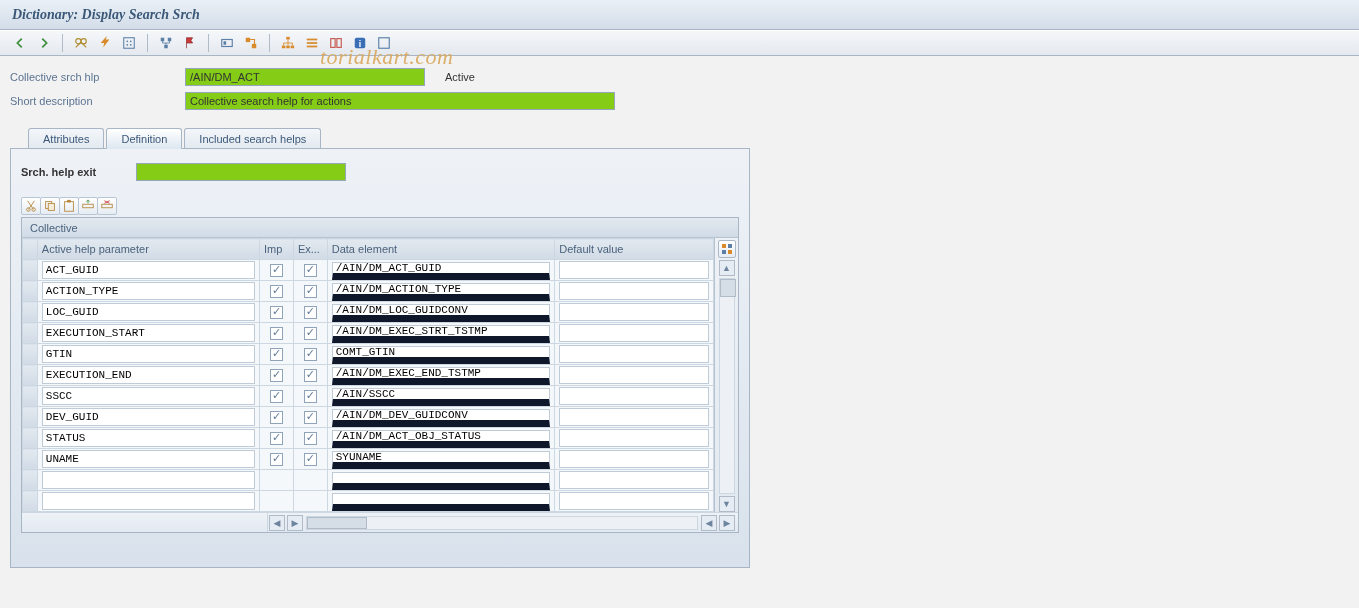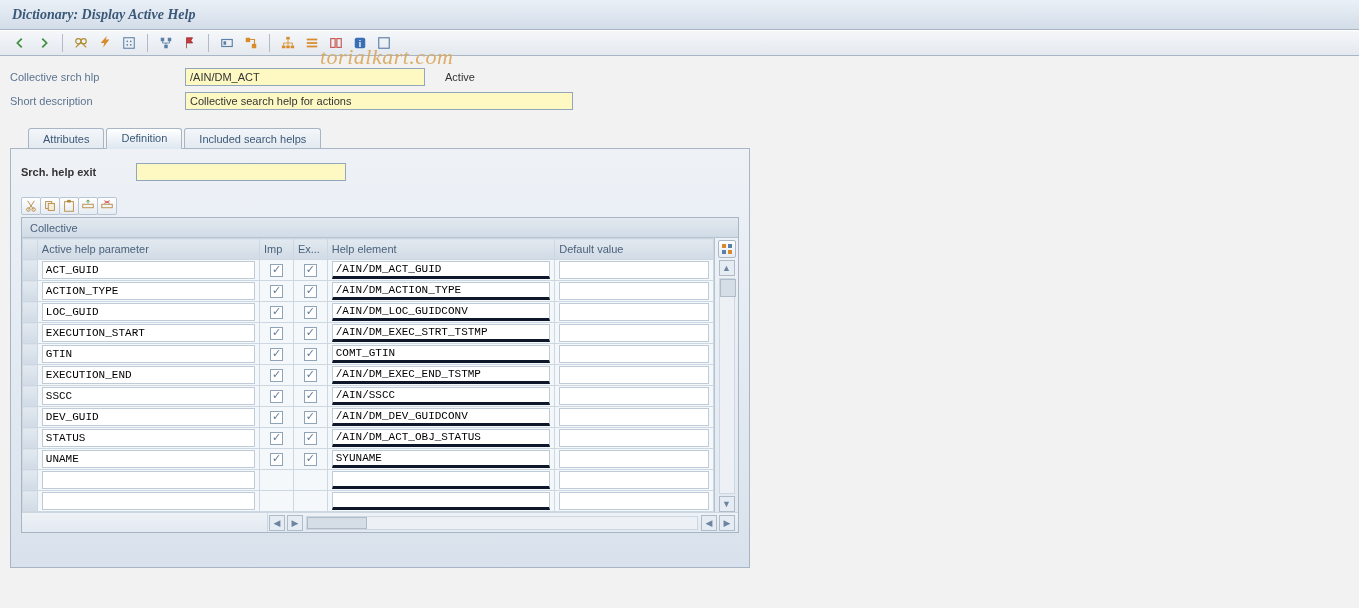--- a/index.html
+++ b/index.html
@@ -62,30 +62,30 @@
   }
   .form-label { width: 175px; color: #5b7390; }
   .form-input {
     height: 18px;
     border: 1px solid #93a6bc;
     background: #fff;
     padding: 1px 4px;
     font-family: inherit;
     font-size: 11px;
   }
-  .readonly { background: #fef9c3; color: #333; }
+  .readonly { background: #84cc16; color: #333; }
   .status-text { margin-left: 20px; color: #333; }
 
   
   .tabstrip {
     margin-top: 14px;
     position: relative;
     height: 22px;
     display: flex;
-    align-items: center;
+    align-items: flex-end;
     padding-left: 18px;
     gap: 2px;
   }
   .tab {
     height: 21px;
     padding: 0 14px;
     display: flex; align-items: center;
     background: linear-gradient(#f3f6fa, #e2e9f0);
     border: 1px solid #a8b5c4;
     border-bottom: none;
@@ -174,21 +174,21 @@
   .col-de { width: 215px; }
   .col-def { width: 150px; }
   .cell-input {
     width: 100%; height: 18px;
     border: 1px solid #c0cbd8;
     background:#fff;
     font-family: Consolas, "Courier New", monospace;
     font-size: 11px;
     padding: 0 3px;
   }
-  .de-cell .cell-input { border-bottom: 3px solid #0f172a; }
+  .de-cell .cell-input { border-bottom: 7px solid #0f172a; }
   .chk {
     display:inline-block;
     width:13px; height:13px;
     border:1px solid #8fa3b9;
     background:#fff;
     position:relative;
     vertical-align:middle;
   }
   .chk::after{
     content:"✓"; position:absolute; left:1px; top:-2px;
@@ -237,21 +237,21 @@
     color: #d9a85c;
     opacity: 0.9;
     pointer-events: none;
     letter-spacing: 0.5px;
   }
 </style>
 </head>
 <body>
 
 <div class="titlebar">
-  <span>Dictionary: Display Active Help</span>
+  <span>Dictionary: Display Search Srch</span>
 </div>
 
 <div class="watermark">torialkart.com</div>
 
 <div class="toolbar">
   <div class="tbtn">
       <svg viewBox="0 0 16 16">
         <path d="M10 3 L5 8 L10 13" fill="none" stroke="#3f8f3f" stroke-width="2"></path>
       </svg>
     </div>
@@ -349,21 +349,21 @@
 <div class="content">
 
   <div class="form-row">
     <div class="form-label">Collective srch hlp</div>
     <input class="form-input readonly" style="width: 240px;" readonly="" value="/AIN/DM_ACT">
     <div class="status-text">Active</div>
   </div>
 
   <div class="form-row">
     <div class="form-label">Short description</div>
-    <input class="form-input readonly" style="width: 388px;" readonly="" value="Collective search help for actions">
+    <input class="form-input readonly" style="width: 430px;" readonly="" value="Collective search help for actions">
   </div>
 
   <div class="tabstrip" id="tabstrip">
       <div class="tab">Attributes</div>
       <div class="tab active">Definition</div>
       <div class="tab">Included search helps</div>
     </div>
 
   <div class="tabpane">
 
@@ -410,21 +410,21 @@
       <div class="param-title">Collective</div>
 
       <div class="tbl-wrap">
         <table class="tbl">
           <thead>
             <tr>
               <th class="rowhandle"></th>
               <th class="col-param">Active help parameter</th>
               <th class="col-imp">Imp</th>
               <th class="col-exp">Ex...</th>
-              <th class="col-de">Help element</th>
+              <th class="col-de">Data element</th>
               <th class="col-def">Default value</th>
             </tr>
           </thead>
           <tbody id="tbody">
               <tr>
                 <td class="rowhandle"></td>
                 <td class="col-param"><input class="cell-input" readonly="" value="ACT_GUID" style=""></td>
                 <td class="col-imp" style="text-align: center;"><span class="chk"></span></td>
                 <td class="col-exp" style="text-align: center;"><span class="chk"></span></td>
                 <td class="col-de de-cell"><input class="cell-input" readonly="" value="/AIN/DM_ACT_GUID" style=""></td>

